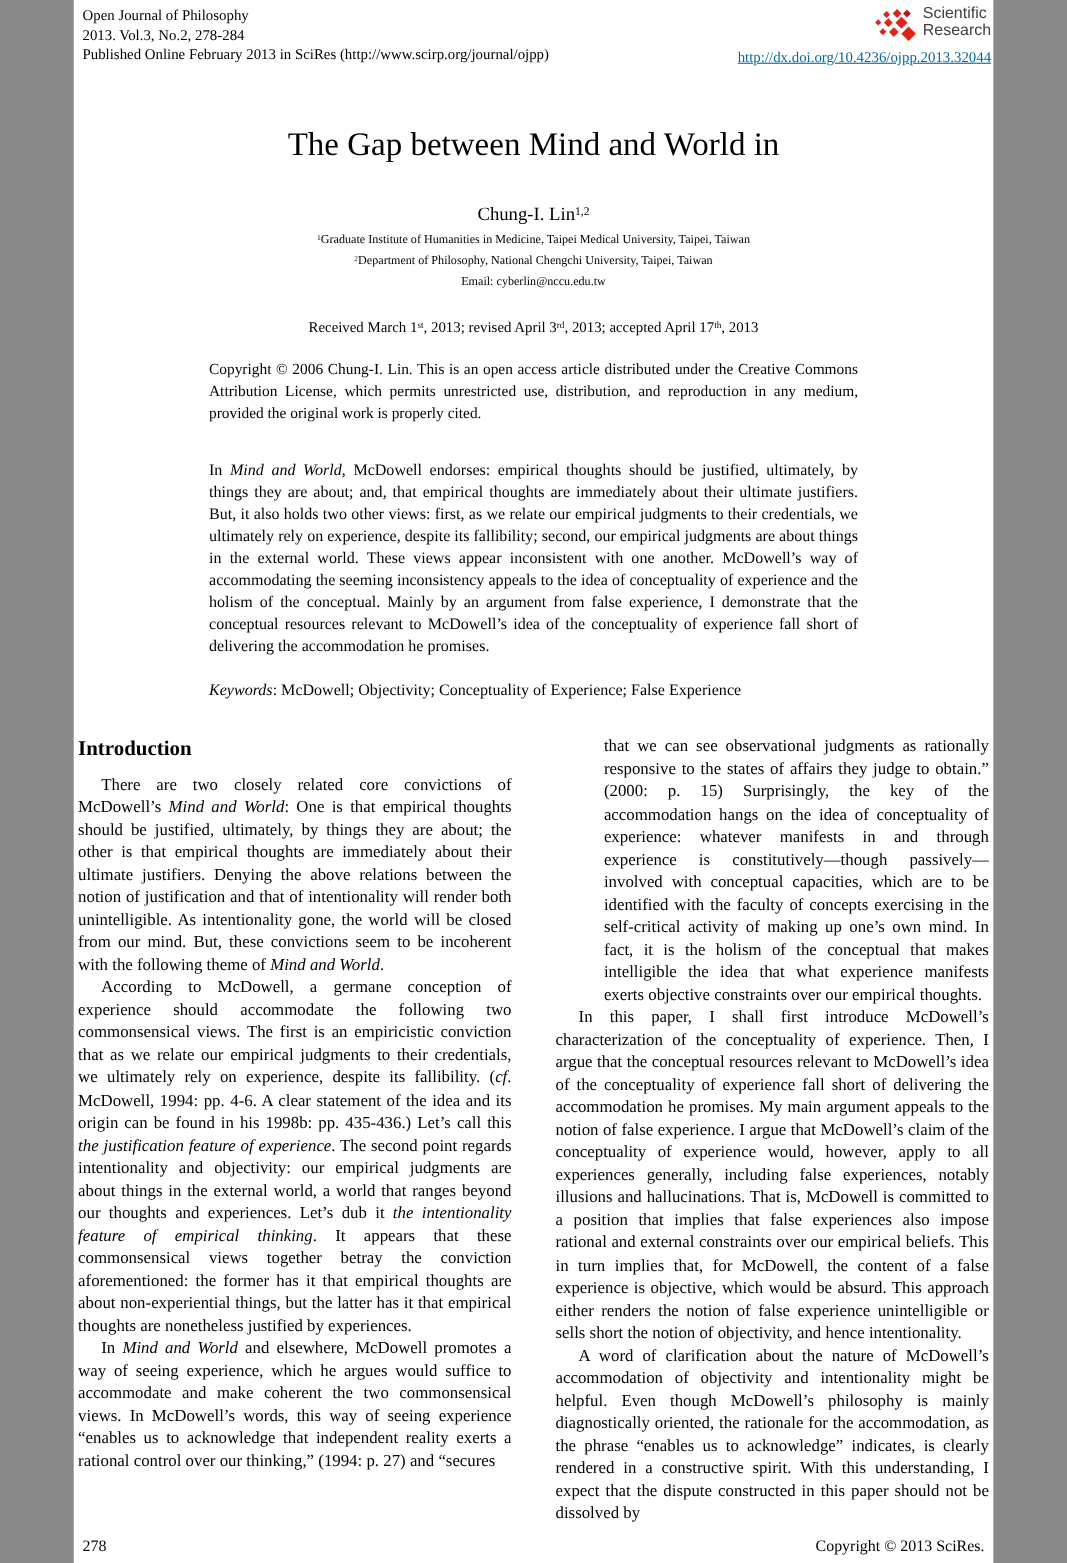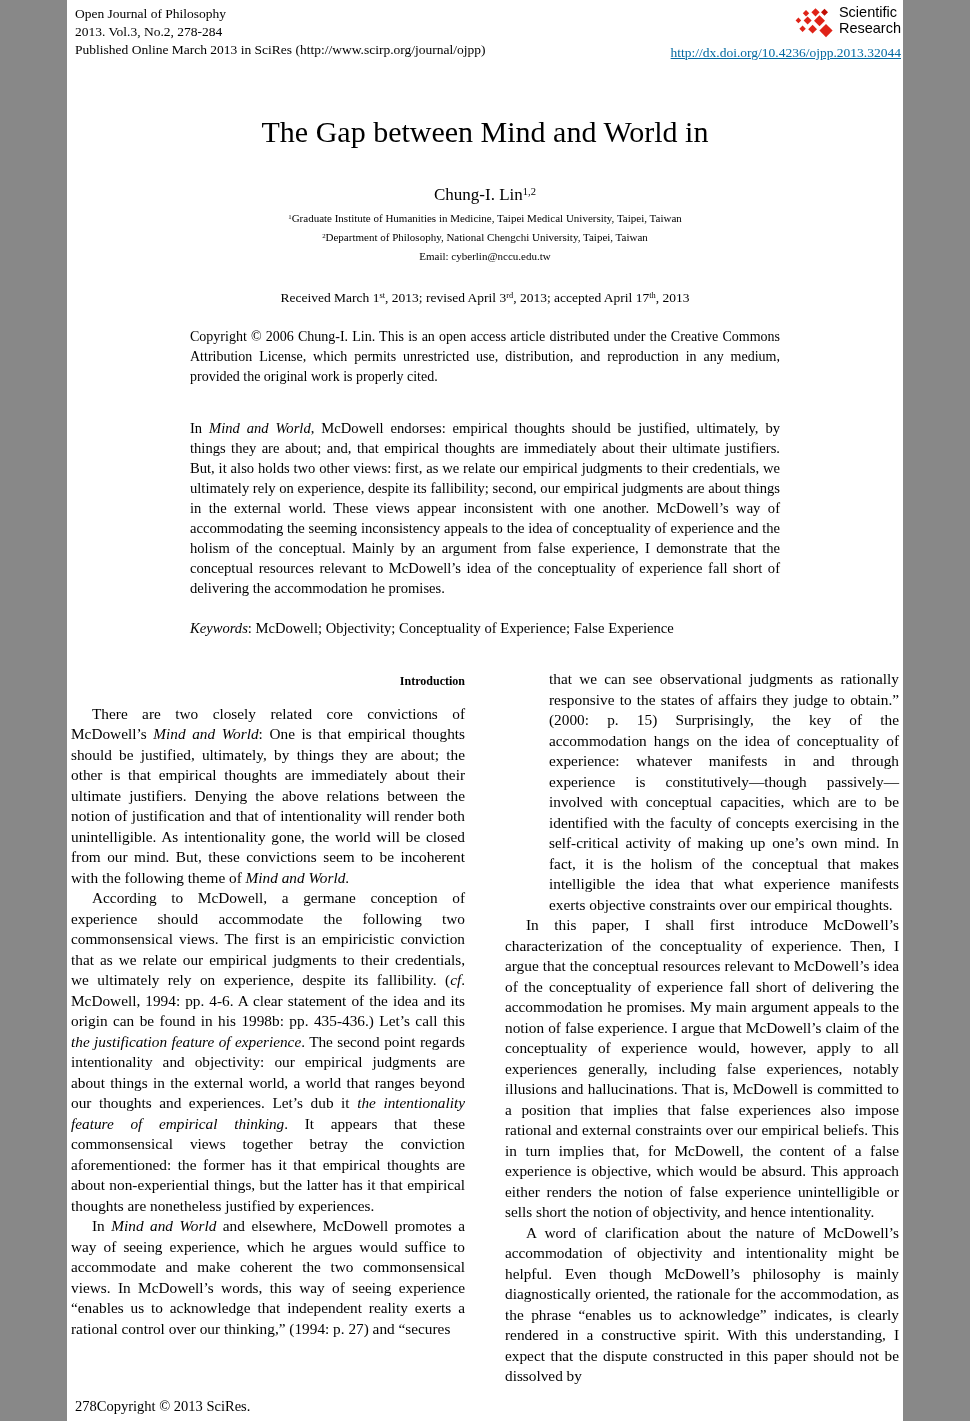--- a/index.html
+++ b/index.html
@@ -12,50 +12,50 @@
     color:#000;
     font-family:"Liberation Serif", serif;
     overflow:hidden;
   }
   
   .header { display:flex; justify-content:space-between; padding:5px 2px 0 8px; }
   .journal-info { font-size:13.5px; line-height:18px; }
   .header-right { text-align:right; }
   .logo { display:flex; align-items:flex-start; justify-content:flex-end; gap:4px; }
   .logo svg { display:block; margin-top:2px; }
-  .logo-text { font-family:"Liberation Sans", sans-serif; font-size:14.5px; line-height:15.5px; color:#000000; text-align:left; }
+  .logo-text { font-family:"Liberation Sans", sans-serif; font-size:14.5px; line-height:15.5px; color:#404040; text-align:left; }
   .doi a { font-size:13.5px; text-decoration:underline; }
   
   .title { text-align:center; margin-top:50px; font-size:30px; line-height:42px; }
   .author { text-align:center; margin-top:32px; font-size:17px; }
   .affiliations { text-align:center; margin-top:4px; font-size:11px; line-height:19px; }
   .received { text-align:center; margin-top:24px; font-size:13.5px; }
   .copyright-notice { margin:21px 123px 0 123px; font-size:14px; line-height:20px; text-align:justify; }
   .abstract { margin:31px 123px 0 123px; font-size:14.6px; line-height:20px; text-align:justify; }
   .keywords { margin:22px 123px 0 123px; font-size:14.6px; }
   sup { font-size:62%; vertical-align:baseline; position:relative; top:-0.45em; line-height:0; }
   
   .columns { display:flex; gap:40px; margin:32px 4px 0 4px; }
   .col { width:461px; font-size:15.3px; line-height:20.5px; text-align:justify; }
-  .col h2 { text-align:right; font-size:12px; font-weight:bold; margin:2px 0 12px 0; }
+  .col h2 { text-align:left; font-size:19px; font-weight:bold; margin:2px 0 12px 0; }
   .col p { text-indent:21px; }
   .col p.no-indent { text-indent:0;margin-left:44px; }
   
-  .footer { position:absolute; left:8px; right:8px; bottom:6px; display:flex; font-size:14.5px; }
+  .footer { position:absolute; left:8px; right:8px; bottom:6px; display:flex; justify-content:space-between; font-size:14.5px; }
 </style>
 </head>
 <body>
 
 <div class="page">
 
   <div class="header">
     <div class="journal-info">
       <div>Open Journal of Philosophy</div>
       <div>2013. Vol.3, No.2, 278-284</div>
-      <div>Published Online March 2013 in SciRes (http://www.scirp.org/journal/ojpp)</div>
+      <div>Published Online February 2013 in SciRes (http://www.scirp.org/journal/ojpp)</div>
     </div>
     <div class="header-right">
       <div class="logo">
         <svg width="42" height="36" viewBox="0 0 42 36">
           <g fill="#df2318">
             <path d="M13 3 L16.2 6.2 L13 9.4 L9.8 6.2 Z"></path>
             <path d="M22.5 1.2 L26.6 5.3 L22.5 9.4 L18.4 5.3 Z"></path>
             <path d="M5.4 10.6 L8.2 13.4 L5.4 16.2 L2.6 13.4 Z"></path>
             <path d="M14.6 9.6 L18.6 13.6 L14.6 17.6 L10.6 13.6 Z"></path>
             <path d="M26.5 8.2 L32 13.7 L26.5 19.2 L21 13.7 Z"></path>

